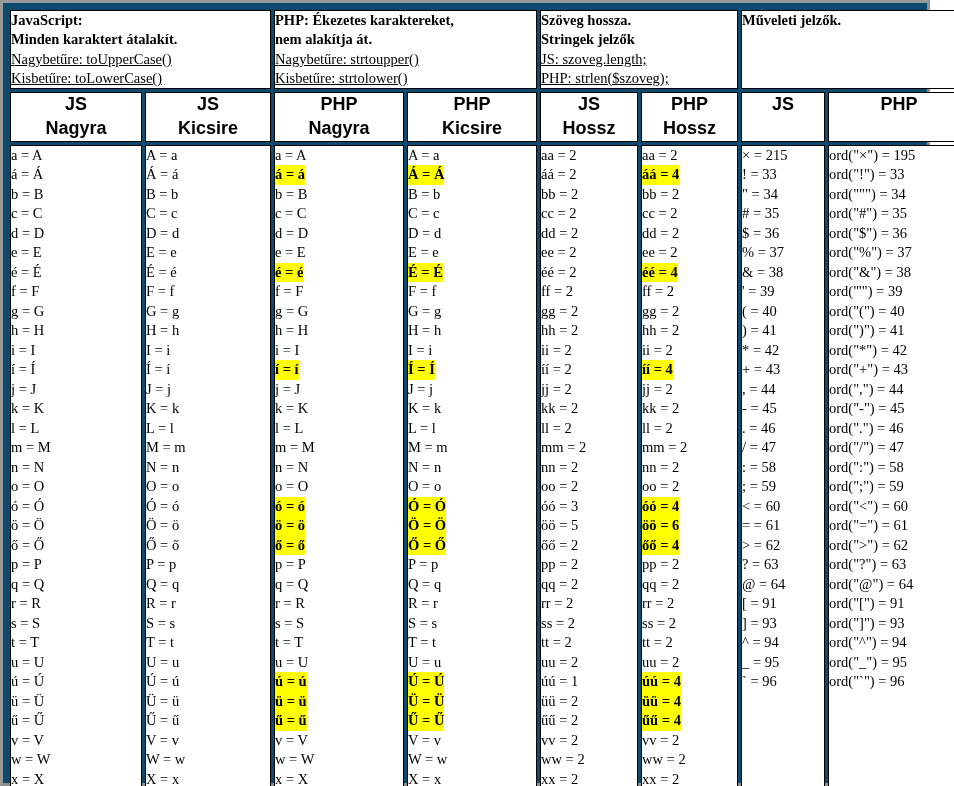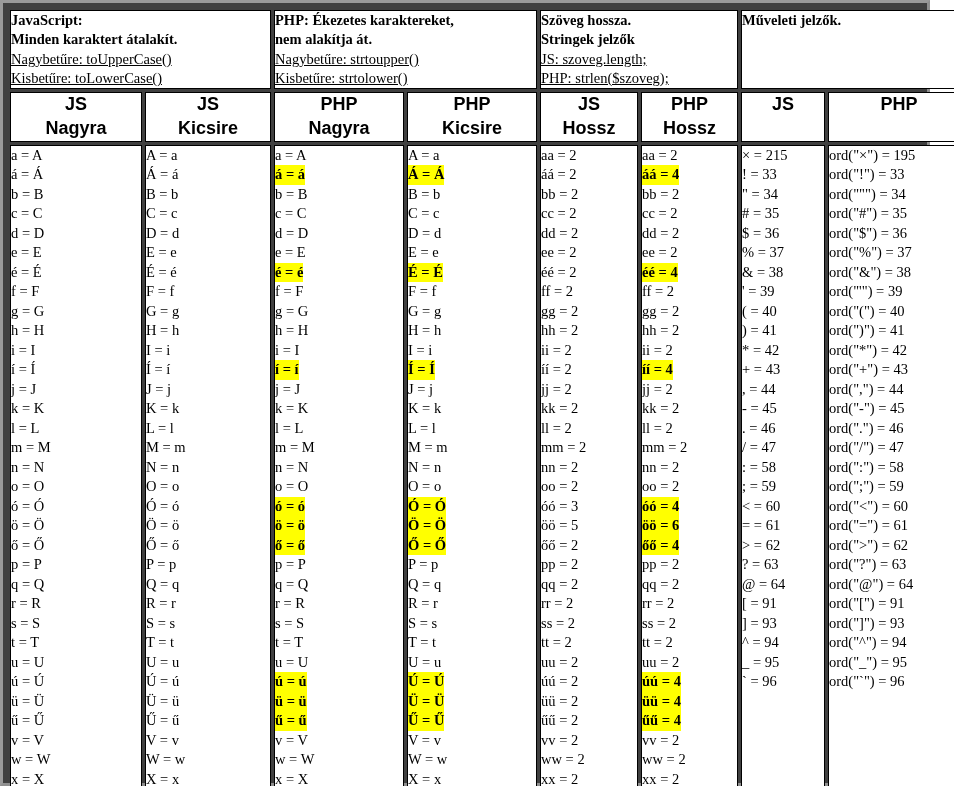--- a/index.html
+++ b/index.html
@@ -11,21 +11,21 @@
     width: 954px;
     height: 786px;
     overflow: hidden;
     font-family: "Liberation Serif", serif;
   }
   #page {
     position: relative;
     width: 930px;
     height: 786px;
     box-sizing: border-box;
-    background: #404040;
+    background: #0c4a6e;
     border-top: 3px solid #9a9a9a;
     border-left: 3px solid #9a9a9a;
     border-right: 3px solid #8f8f8f;
     border-bottom: 3px solid #8f8f8f;
     padding: 4px 4px 4px 4px;
   }
   .outer-table {
     border-collapse: separate;
     border-spacing: 3px;
     width: 100%;
@@ -345,21 +345,21 @@
               <li>oo = 2</li>
               <li>óó = 3</li>
               <li>öö = 5</li>
               <li>őő = 2</li>
               <li>pp = 2</li>
               <li>qq = 2</li>
               <li>rr = 2</li>
               <li>ss = 2</li>
               <li>tt = 2</li>
               <li>uu = 2</li>
-              <li>úú = 2</li>
+              <li>úú = 1</li>
               <li>üü = 2</li>
               <li>űű = 2</li>
               <li>vv = 2</li>
               <li>ww = 2</li>
               <li>xx = 2</li>
               <li>yy = 2</li>
             </ul>
         </td>
         <td class="data-cell">
           <ul>

